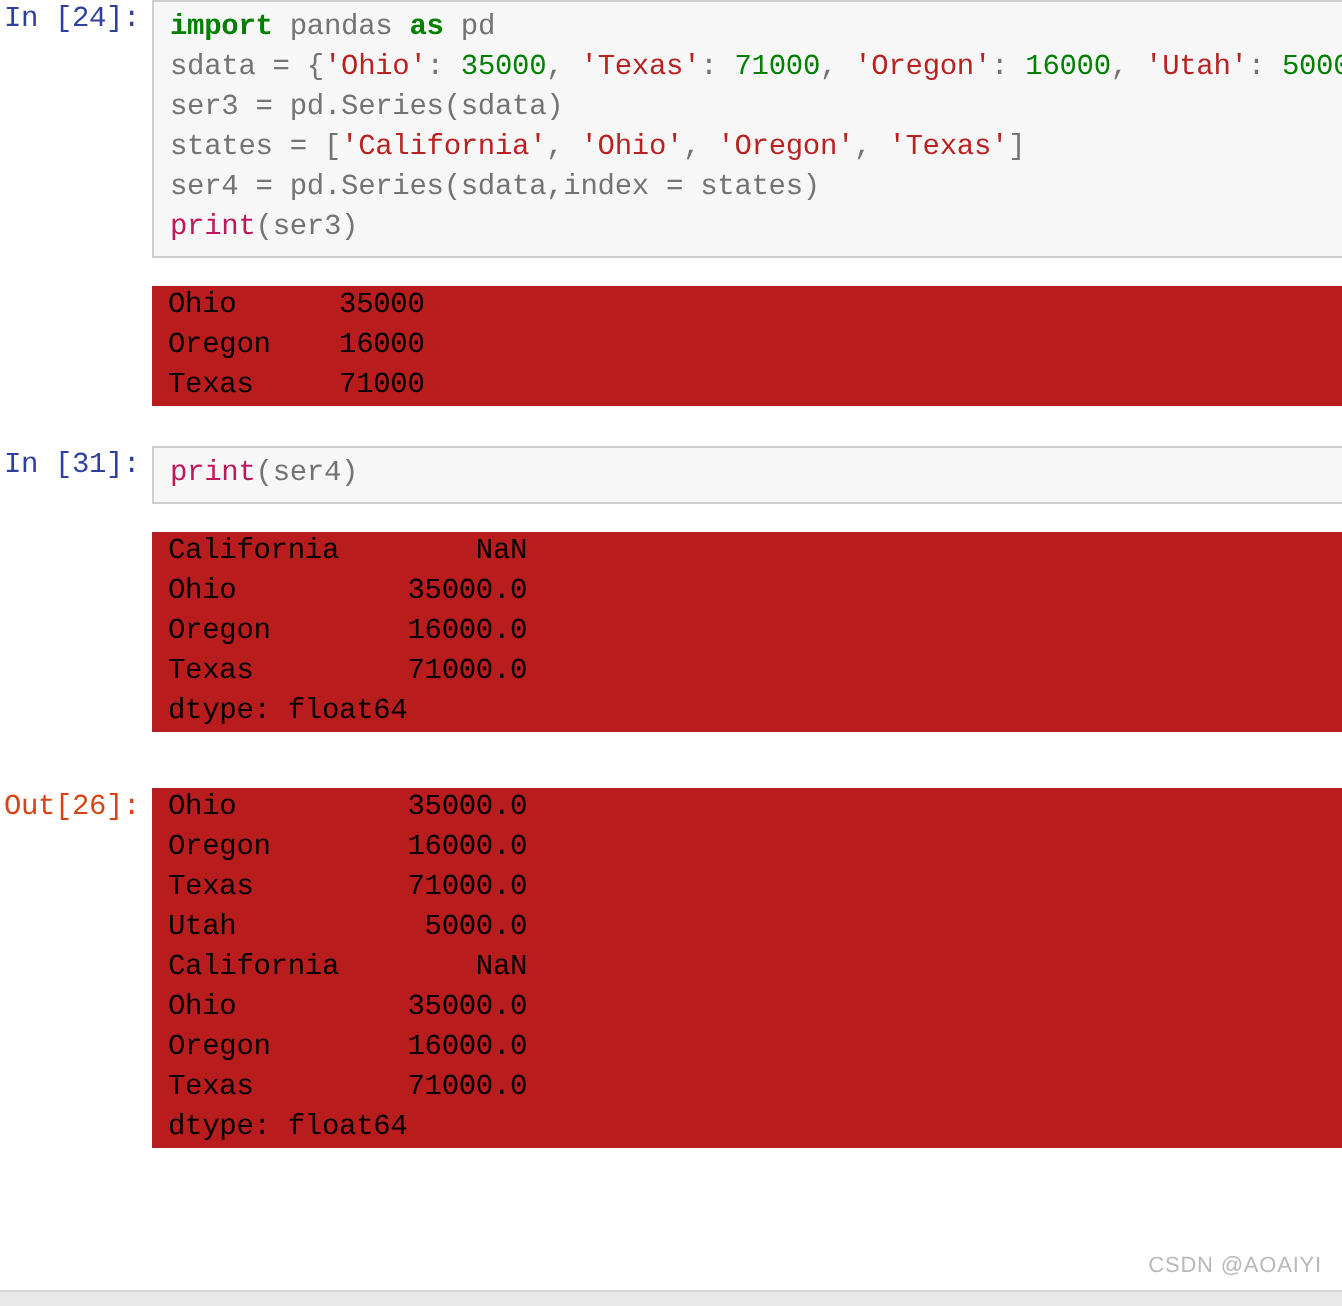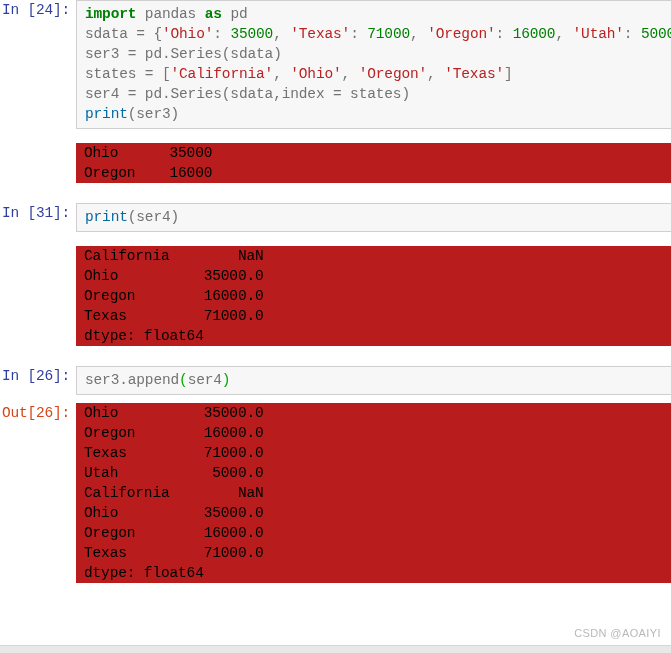--- a/index.html
+++ b/index.html
@@ -63,21 +63,21 @@
     line-height: 20px;
     white-space: pre;
     color: #000000;
     letter-spacing: -0.15px;
   }
 
   
   .tok-kw   { color: #008000; font-weight: bold; }
   .tok-str  { color: #BA2121; }
   .tok-num  { color: #008000; }
-  .tok-bi   { color: #0369a1; }
+  .tok-bi   { color: #be185d; }
   .tok-par  { color: #00AA00; }
   .tok-plain{ color: #737373; }
 
   
   .output-area {
     flex: 1 1 auto;
     background: #b91c1c;
     box-sizing: border-box;
     padding: 0 0 0 8px;
   }
@@ -134,20 +134,21 @@
     </div>
   </div>
 
   <div class="spacer-md"></div>
 
   <div class="cell">
     <div class="prompt empty">&nbsp;</div>
     <div class="output-area">
       <div class="out-line">Ohio      35000</div>
       <div class="out-line">Oregon    16000</div>
+      <div class="out-line">Texas     71000</div>
     </div>
   </div>
 
   <div class="spacer-lg"></div>
 
   <div class="cell">
     <div class="prompt in">In [31]:</div>
     <div class="input-area">
       <div class="code-line"><span class="tok-bi">print</span><span class="tok-plain">(ser4)</span></div>
     </div>
@@ -161,26 +162,20 @@
       <div class="out-line">California        NaN</div>
       <div class="out-line">Ohio          35000.0</div>
       <div class="out-line">Oregon        16000.0</div>
       <div class="out-line">Texas         71000.0</div>
       <div class="out-line">dtype: float64</div>
     </div>
   </div>
 
   <div class="spacer-lg"></div>
 
-  <div class="cell">
-    <div class="prompt in">In [26]:</div>
-    <div class="input-area">
-      <div class="code-line"><span class="tok-plain">ser3.append</span><span class="tok-par">(</span><span class="tok-plain">ser4</span><span class="tok-par">)</span></div>
-    </div>
-  </div>
 
   <div class="spacer-sm"></div>
 
   <div class="cell">
     <div class="prompt out">Out[26]:</div>
     <div class="output-area">
       <div class="out-line">Ohio          35000.0</div>
       <div class="out-line">Oregon        16000.0</div>
       <div class="out-line">Texas         71000.0</div>
       <div class="out-line">Utah           5000.0</div>

